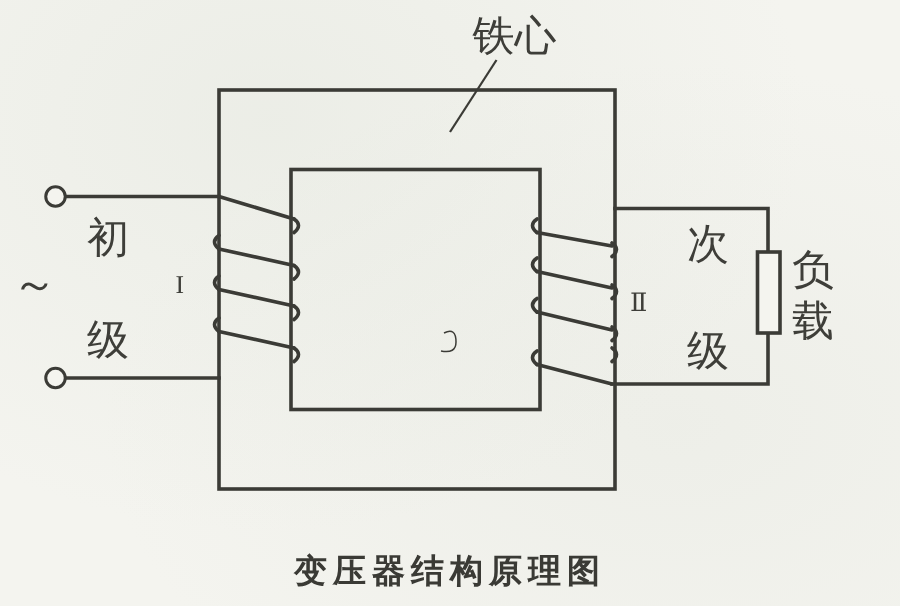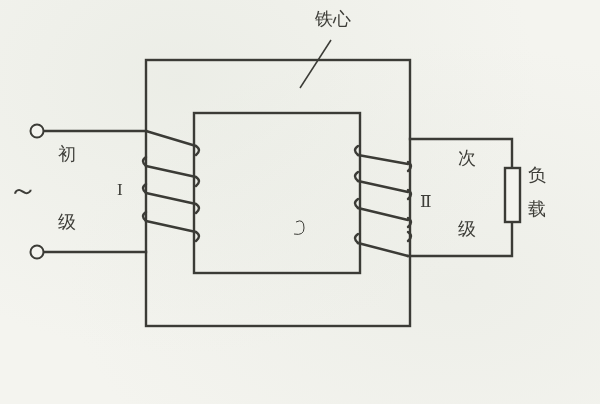--- a/index.html
+++ b/index.html
@@ -55,21 +55,21 @@
       stroke-width: 2.4;
       fill: #f4f4ef;
     }
     .lbl {
       position: absolute;
       color: #3e3e39;
       font-family: "DejaVu Serif", "Liberation Serif", serif;
       line-height: 1;
       white-space: nowrap;
     }
-    .lbl-cn { font-size: 18px; }
+    .lbl-cn { font-size: 28px; }
     .lbl-roman {
       font-family: "Liberation Serif", "DejaVu Serif", serif;
       font-size: 17px;
     }
     .caption {
       position: absolute;
       left: 0; width: 600px;
       top: 366px;
       text-align: center;
       font-family: "DejaVu Sans", "Liberation Sans", sans-serif;
@@ -159,13 +159,14 @@
   <div class="tilde" style="left:8px; top:175px;">～</div>
   <div class="lbl lbl-roman" style="left:117px; top:181px;">I</div>
 
   <div class="lbl lbl-roman" style="left:420px; top:193px;">Ⅱ</div>
   <div class="lbl lbl-cn" style="left:458px; top:149px;">次</div>
   <div class="lbl lbl-cn" style="left:458px; top:220px;">级</div>
 
   <div class="lbl lbl-cn" style="left:528px; top:166px;">负</div>
   <div class="lbl lbl-cn" style="left:528px; top:200px;">载</div>
 
+  <div class="caption">变压器结构原理图</div>
 </div>
 
 </body></html>

